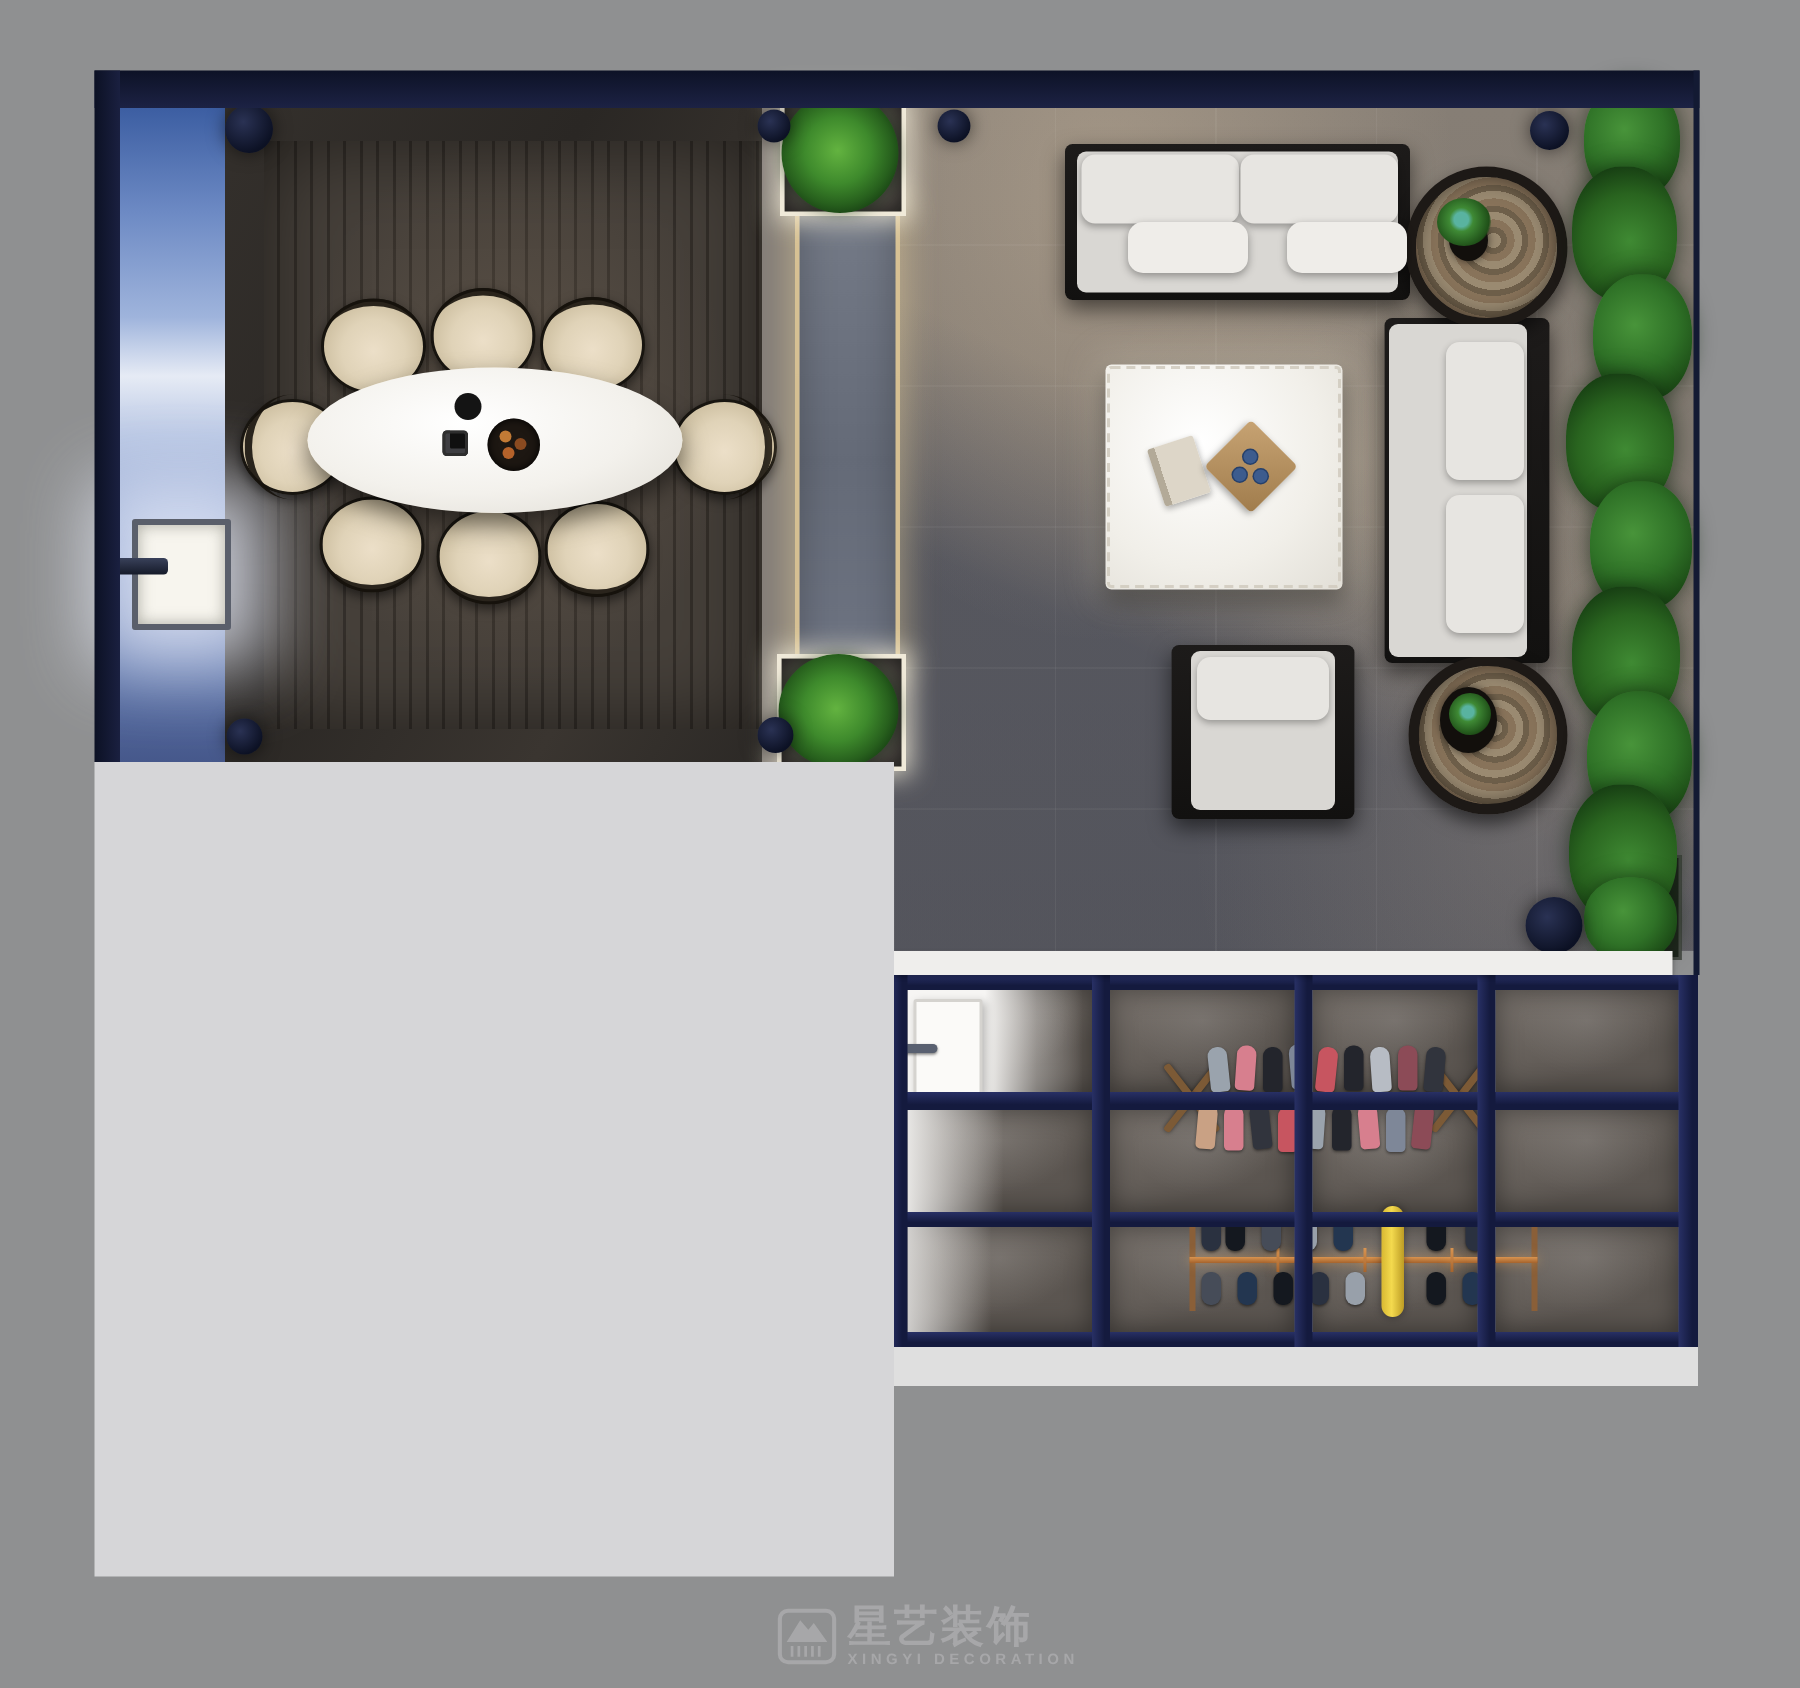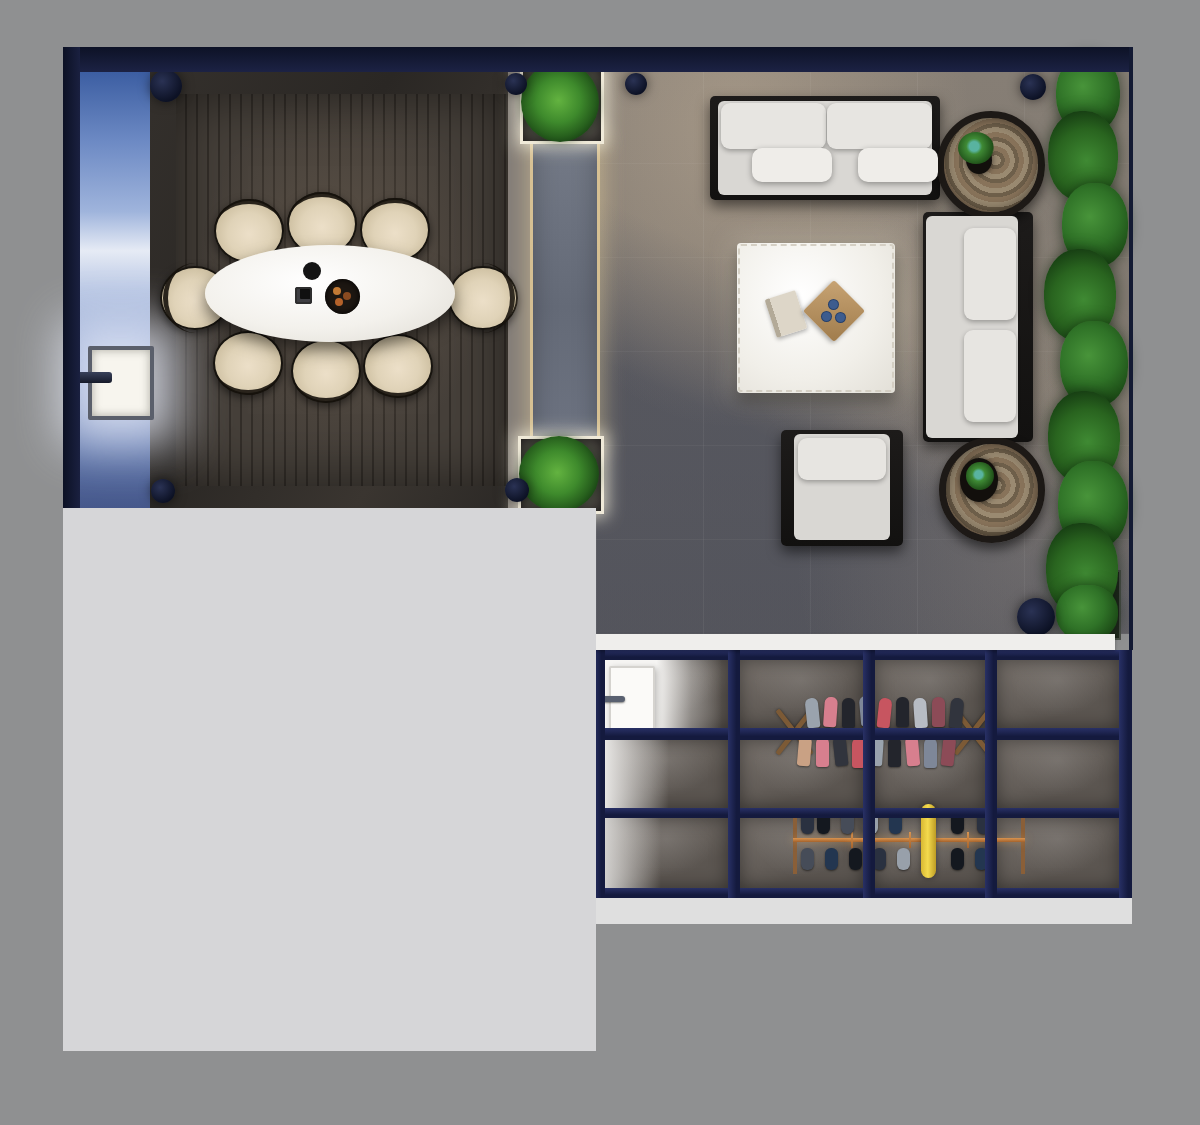--- a/index.html
+++ b/index.html
@@ -311,14 +311,31 @@
     <div class="rail h" style="left:0;top:238px;width:539px;height:10px;"></div>
     <div class="rail v" style="left:0;top:0;width:12px;height:248px;"></div>
     <div class="rail v" style="left:135px;top:0;width:12px;height:248px;"></div>
     <div class="rail v" style="left:270px;top:0;width:12px;height:248px;"></div>
     <div class="rail v" style="left:392px;top:0;width:12px;height:248px;"></div>
     <div class="rail v" style="left:526px;top:0;width:13px;height:248px;"></div>
   </div>
 
   <div class="abs masked-left"></div>
 
+  <div class="abs watermark">
+    <svg class="wm-logo" width="40" height="38" viewBox="0 0 44 42">
+      <rect x="2" y="2" width="40" height="38" rx="6" fill="none" stroke="#a7a7a9" stroke-width="3"></rect>
+      <path d="M7 25 L17 9 L23 16 L27 11 L37 25 Z" fill="#a7a7a9"></path>
+      <g stroke="#a7a7a9" stroke-width="2">
+        <line x1="11" y1="28" x2="11" y2="36"></line>
+        <line x1="16" y1="28" x2="16" y2="36"></line>
+        <line x1="21" y1="28" x2="21" y2="36"></line>
+        <line x1="26" y1="28" x2="26" y2="36"></line>
+        <line x1="31" y1="28" x2="31" y2="36"></line>
+      </g>
+    </svg>
+    <div class="wm-text">
+      <div class="wm-cn">星艺装饰</div>
+      <div class="wm-en">XINGYI DECORATION</div>
+    </div>
+  </div>
 
 </div>
 
 </body></html>

